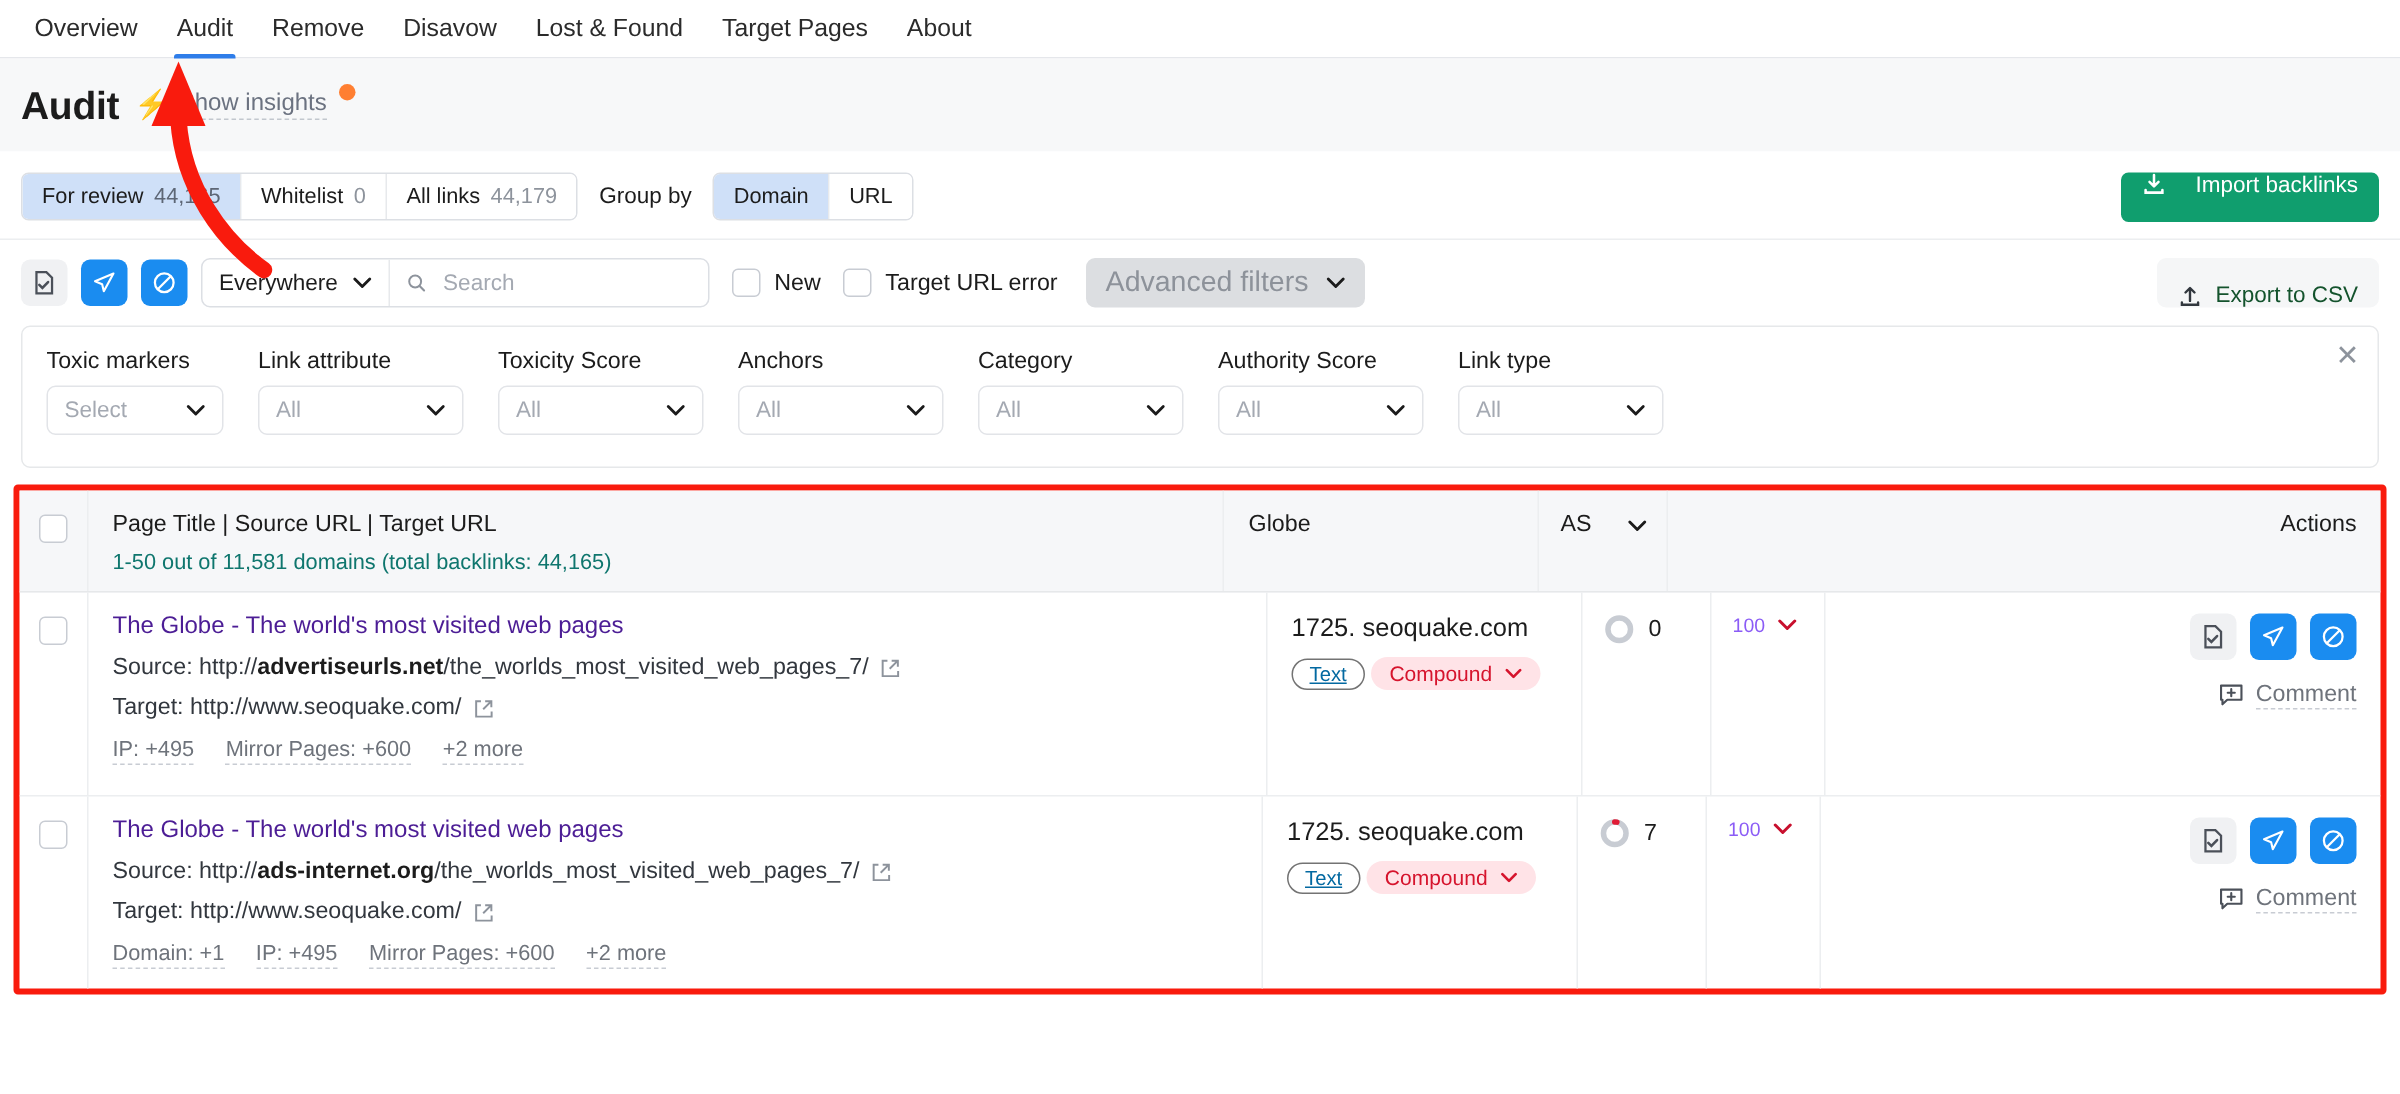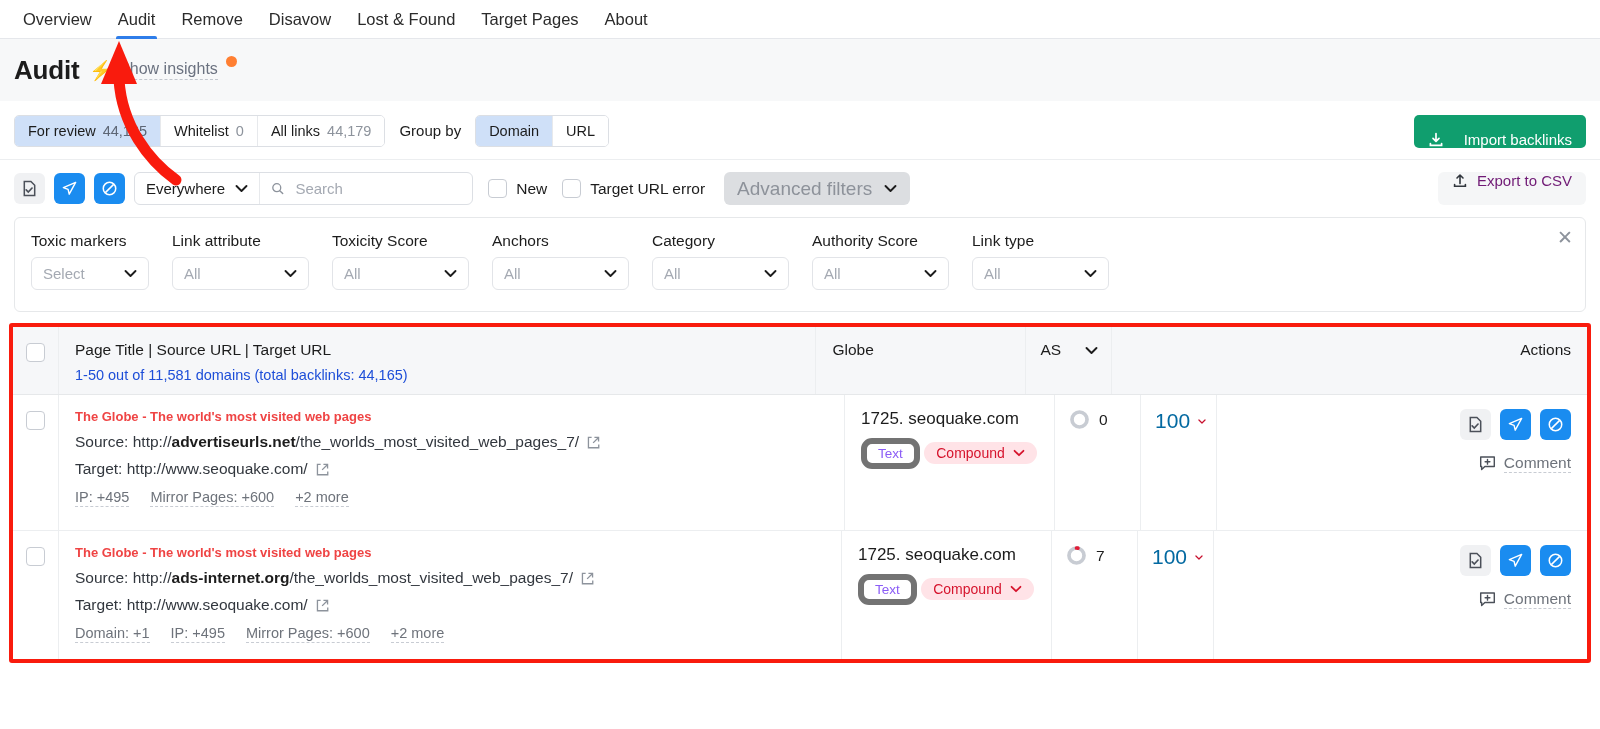--- a/index.html
+++ b/index.html
@@ -107,21 +107,21 @@
   }
   .segmented .seg:last-child { border-right: none; }
   .segmented .seg.selected { background: #cfe0f8; }
   .seg .count { color: #8d939c; font-size: 14.5px; }
   .seg.selected .count { color: #5d6675; }
 
   .groupby-label { font-size: 15px; color: #1c1c1c; line-height: 32px; }
 
   .import-btn {
     margin-left: auto;
-    display: flex; align-items: flex-end; gap: 20px;
+    display: flex; align-items: flex-start; gap: 20px;
     background: #109e6e;
     color: #fff;
     font-size: 15px;
     border-radius: 5px;
     height: 33px;
     padding: 0 14px;
     cursor: pointer;
     white-space: nowrap;
   }
 
@@ -186,27 +186,27 @@
     border-radius: 6px;
     height: 33px;
     padding: 0 13px;
     font-size: 19px;
     margin-left: 10px;
     cursor: pointer;
     white-space: nowrap;
   }
   .export-btn {
     margin-left: auto;
-    display: flex; align-items: flex-start; gap: 9px;
+    display: flex; align-items: flex-end; gap: 9px;
     background: #f5f6f7;
     border-radius: 6px;
     height: 33px;
     padding: 0 14px;
     font-size: 15px;
-    color: #701a75;
+    color: #14532d;
     cursor: pointer;
     white-space: nowrap;
   }
 
   
   .advpanel {
     position: relative;
     margin: 0 14px 0 14px;
     border: 1px solid #e6e8ea;
     border-radius: 6px;
@@ -263,54 +263,55 @@
     width: 19px; height: 19px; border: 1.6px solid #c8ccd3;
     border-radius: 4px; background: #fff; cursor: pointer;
   }
   .cell-main { flex: 1 1 auto; padding: 14px 16px; min-width: 0; }
   .cell-anchor { width: 210px; flex: none; padding: 14px 16px; border-left: 1px solid #eceef0; }
   .cell-as { width: 86px; flex: none; padding: 14px 10px 14px 14px; border-left: 1px solid #eceef0; }
   .cell-ts { width: 76px; flex: none; padding: 14px 10px 14px 14px; border-left: 1px solid #eceef0; }
   .cell-actions { flex: 1 1 auto; padding: 14px 16px; border-left: 1px solid #eceef0; }
 
   .th-text { font-size: 15.5px; color: #1c1c1c; }
-  .th-sub { font-size: 14.5px; color: #1d4ed8; margin-top: 8px; }
+  .th-sub { font-size: 14.5px; color: #0f766e; margin-top: 8px; }
   .th-right { text-align: right; }
   .th-sort { display: inline-flex; align-items: center; gap: 24px; }
 
   .row { border-bottom: 1px solid #eceef0; height: 136px; }
-  .row-title { font-size: 13px; color: #ef4444; margin-bottom: 9px; font-weight: bold; }
+  .row-title { font-size: 16px; color: #4c1d95; margin-bottom: 9px; }
   .row-url { font-size: 15.5px; color: #32373e; margin-bottom: 9px; display: flex; align-items: center; gap: 7px;}
   .row-url .lbl { color: #32373e; }
   .row-url b { font-weight: bold; color: #1c1c1c; }
   .row-meta { display: flex; gap: 21px; margin-top: 11px; }
   .row-meta span {
     font-size: 14.5px; color: #6e737b;
     border-bottom: 1px dashed #c8ccd3;
     cursor: pointer;
     padding-bottom: 1px;
   }
 
   .anchor-name { font-size: 17px; color: #1c1c1c; white-space: nowrap; }
   .tag-text {
     display: inline-block; margin-top: 9px;
-    border: 6px solid #737373; border-radius: 11px;
-    font-size: 13.5px; color: #8b5cf6;
+    border: 1px solid #737373; border-radius: 11px;
+    font-size: 13.5px; color: #0369a1;
     padding: 2px 11px;
+    text-decoration: underline;
   }
   .tag-compound {
     display: inline-flex; align-items: center; gap: 8px;
     margin-top: 9px;
     background: #ffe3e7; border-radius: 11px;
     font-size: 14px; color: #d6142d;
     padding: 3px 12px;
     cursor: pointer;
   }
   .as-val { display: flex; align-items: center; gap: 9px; font-size: 15.5px; color: #1c1c1c; }
-  .ts-val { display: flex; align-items: center; gap: 8px; font-size: 21px; color: #0369a1; cursor: pointer;}
+  .ts-val { display: flex; align-items: center; gap: 8px; font-size: 13px; color: #8b5cf6; cursor: pointer;}
   .actions-wrap { display: flex; justify-content: flex-end; gap: 9px; }
   .comment-row { display: flex; justify-content: flex-end; align-items: center; gap: 8px; margin-top: 14px; }
   .comment-label { font-size: 15.5px; color: #6e737b; border-bottom: 1px dashed #c8ccd3; cursor: pointer; }
 
   .donut { width: 21px; height: 21px; }
 
   
   .arrow-overlay { position: absolute; left: 0; top: 0; pointer-events: none; }
 </style>
 </head>

